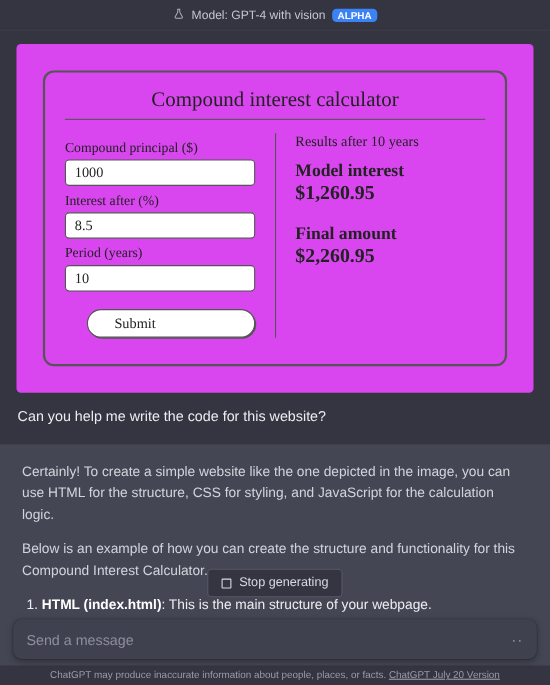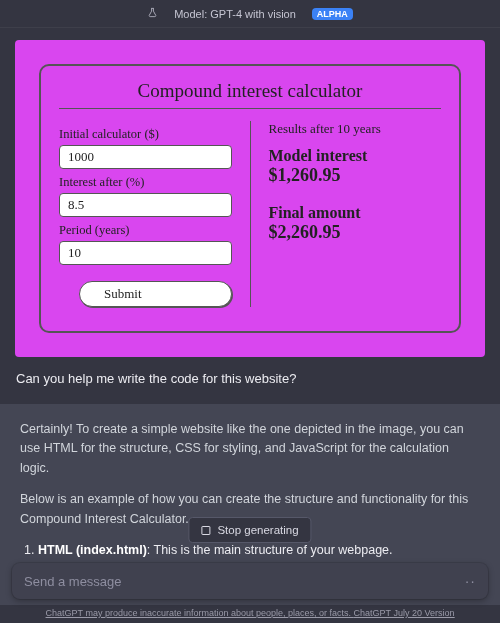--- a/index.html
+++ b/index.html
@@ -12,21 +12,21 @@
     overflow: hidden;
     position: relative;
   }
   .top-bar {
     height: 28px;
     display: flex;
     align-items: center;
     justify-content: center;
     font-size: 11px;
     color: #c5c5d2;
-    gap: 16px;
+    gap: 6px;
     border-bottom: 1px solid rgba(255,255,255,0.05);
   }
   .top-bar .flask { font-size: 11px; opacity: .85; }
   .alpha-badge {
     background: #3b82f6;
     color: #fff;
     font-size: 9px;
     font-weight: 600;
     padding: 1px 5px;
     border-radius: 4px;
@@ -162,21 +162,20 @@
   }
   .input-row input::placeholder { color: #8e8ea0; }
   .send-dots { color: #8e8ea0; font-size: 14px; letter-spacing: 1px; }
   .footer-note {
     position: absolute;
     bottom: 5px;
     left: 0; right: 0;
     text-align: center;
     font-size: 9px;
     color: #9a9aa8;
-    text-decoration: underline;
   }
   .footer-note .ver { text-decoration: underline; }
 </style>
 </head>
 <body>
 
 <div class="top-bar">
   <span class="flask">
     <svg width="11" height="11" viewBox="0 0 24 24" fill="none" stroke="#c5c5d2" stroke-width="2">
         <path d="M9 3h6M10 3v6l-5 9a2 2 0 0 0 1.8 3h10.4a2 2 0 0 0 1.8-3l-5-9V3"></path>
@@ -185,21 +184,21 @@
   <span>Model: GPT-4 with vision</span>
   <span class="alpha-badge">ALPHA</span>
 </div>
 
 <div class="user-block">
   <div class="mockup-wrap">
     <div class="mockup">
       <h1>Compound interest calculator</h1>
       <div class="mock-cols">
         <div class="mock-left">
-          <div class="mock-label">Initial calculator ($)</div>
+          <div class="mock-label">Compound principal ($)</div>
           <div class="mock-input">1000</div>
           <div class="mock-label">Interest after (%)</div>
           <div class="mock-input">8.5</div>
           <div class="mock-label">Period (years)</div>
           <div class="mock-input">10</div>
           <div class="mock-submit">Submit</div>
         </div>
         <div class="mock-right">
           <div class="res-head">Results after 10 years</div>
           <div class="res-lbl">Model interest</div>

